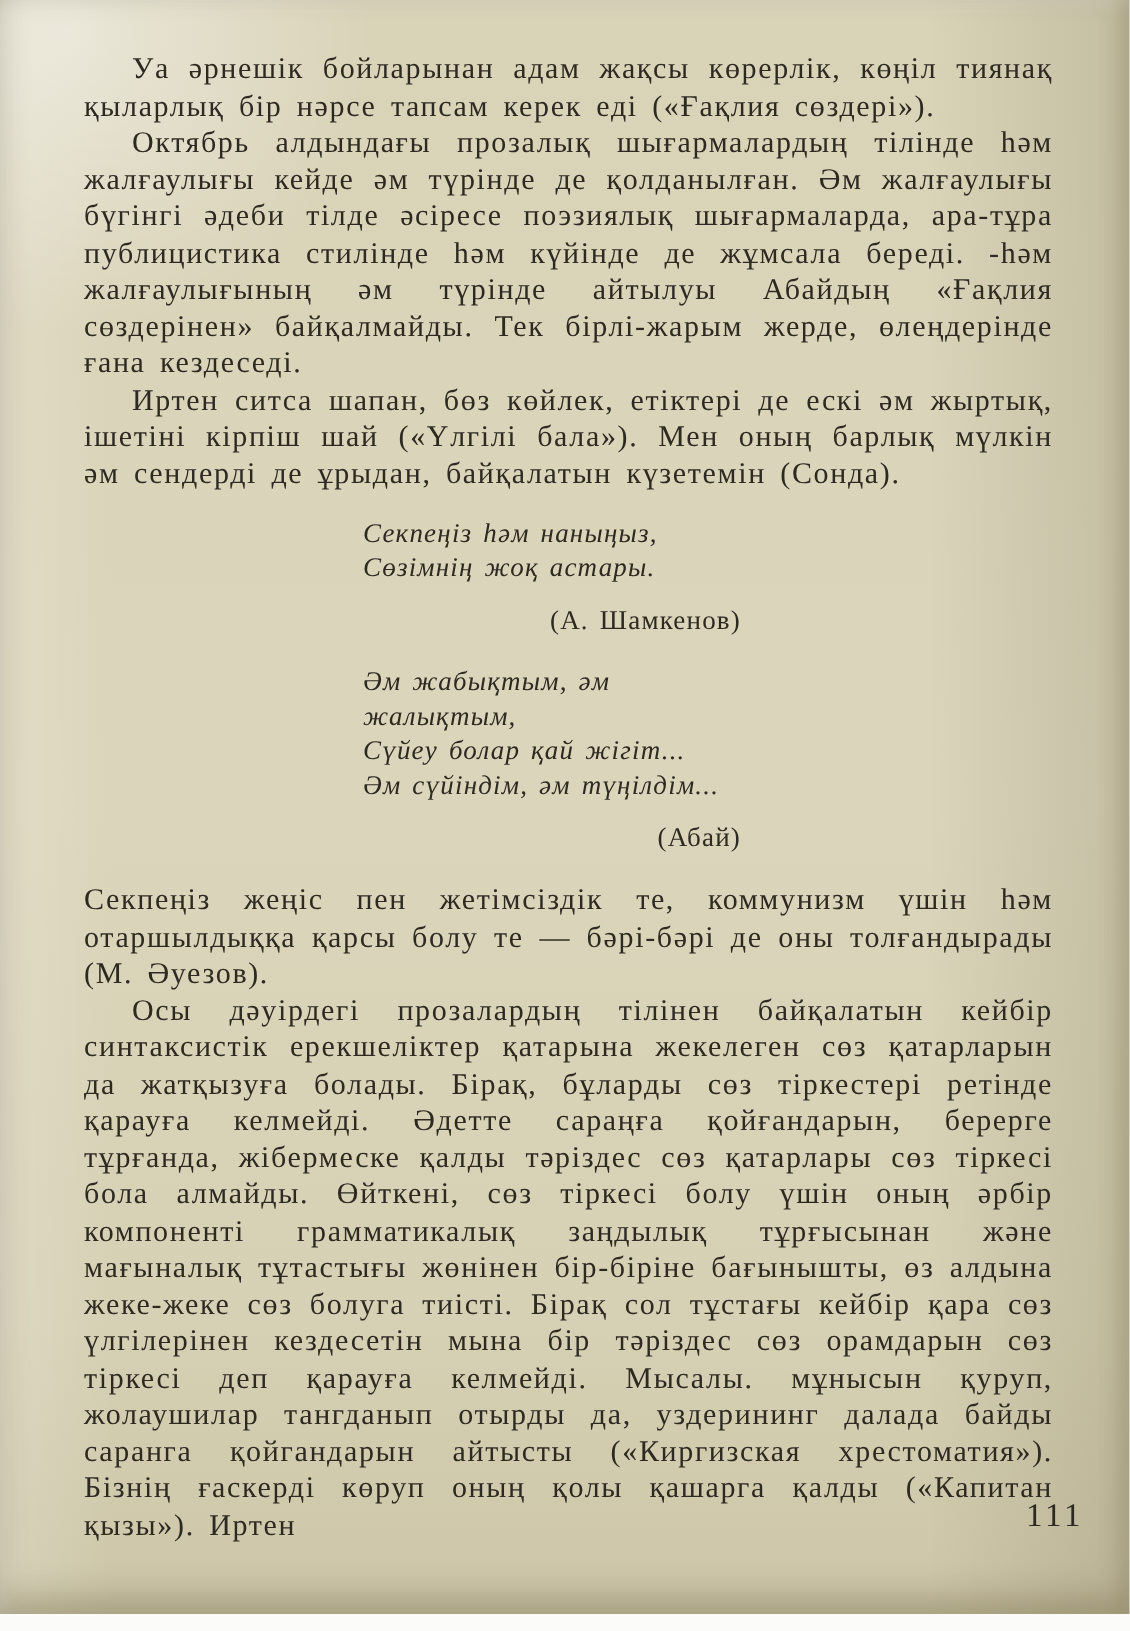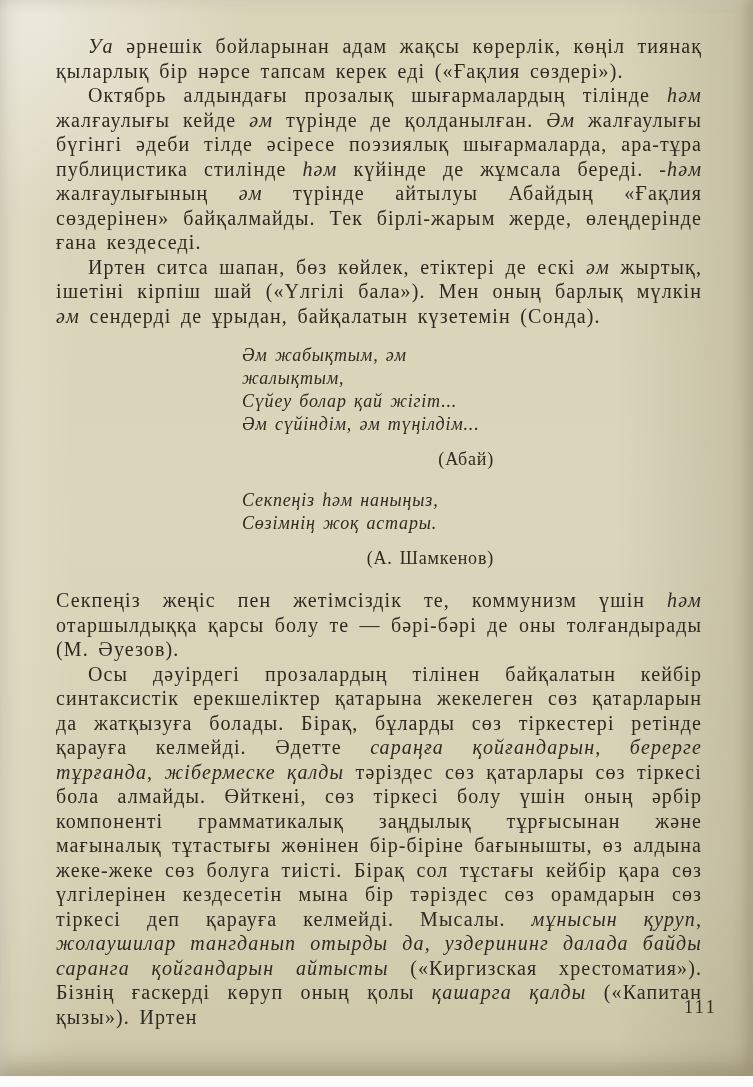--- a/index.html
+++ b/index.html
@@ -29,61 +29,61 @@
     width: 646px;
     color: #2e2a22;
     font-size: 20px;
     line-height: 24.5px;
     letter-spacing: 1.1px;
     word-spacing: 3.5px;
     text-align: justify;
   }
   .paragraph { text-align: justify; }
   .paragraph.indent { text-indent: 32px; }
-  .it { font-style: italic; }
+  .it { }
   .verse-block {
     margin: 16px 0 18px 186px;
     width: 252px;
     font-size: 18px;
     line-height: 23px;
     letter-spacing: 0.8px;
     word-spacing: 2px;
     text-align: left;
   }
   .verse-line { font-style: italic; }
   .verse-attribution {
     margin-top: 12px;
     text-align: right;
     font-style: normal;
   }
   .page-number {
     position: absolute;
     left: 684px; top: 997px;
     color: #2e2a22;
-    font-size: 18px;
+    font-size: 22px;
     letter-spacing: 2.5px;
   }
 </style>
 </head>
 <body>
 
 <div class="paper"></div>
 
 <div class="text-block" id="text-block" style="color: rgb(46, 42, 34);">
     <div class="paragraph indent"><span class="it">Уа</span><span> әрнешік бойларынан адам жақсы көрерлік, көңіл тиянақ қыларлық бір нәрсе тапсам керек еді («Ғақлия сөздері»).</span></div>
     <div class="paragraph indent"><span>Октябрь алдындағы прозалық шығармалардың тілінде </span><span class="it">һәм</span><span> жалғаулығы кейде </span><span class="it">әм</span><span> түрінде де қолданылған. </span><span class="it">Әм</span><span> жалғаулығы бүгінгі әдеби тілде әсіресе поэзиялық шығармаларда, ара-тұра публицистика стилінде </span><span class="it">һәм</span><span> күйінде де жұмсала береді. </span><span class="it">-һәм</span><span> жалғаулығының </span><span class="it">әм</span><span> түрінде айтылуы Абайдың «Ғақлия сөздерінен» байқалмайды. Тек бірлі-жарым жерде, өлеңдерінде ғана кездеседі.</span></div>
     <div class="paragraph indent"><span>Иртен ситса шапан, бөз көйлек, етіктері де ескі </span><span class="it">әм</span><span> жыртық, ішетіні кірпіш шай («Үлгілі бала»). Мен оның барлық мүлкін </span><span class="it">әм</span><span> сендерді де ұрыдан, байқалатын күзетемін (Сонда).</span></div>
     <div class="verse-block">
+      <div class="verse-line">Секпеңіз һәм наныңыз,</div>
+      <div class="verse-line">Сөзімнің жоқ астары.</div>
+      <div class="verse-attribution">(А. Шамкенов)</div>
+    </div>
+    <div class="verse-block">
       <div class="verse-line">Әм жабықтым, әм жалықтым,</div>
       <div class="verse-line">Сүйеу болар қай жігіт...</div>
       <div class="verse-line">Әм сүйіндім, әм түңілдім...</div>
       <div class="verse-attribution">(Абай)</div>
-    </div>
-    <div class="verse-block">
-      <div class="verse-line">Секпеңіз һәм наныңыз,</div>
-      <div class="verse-line">Сөзімнің жоқ астары.</div>
-      <div class="verse-attribution">(А. Шамкенов)</div>
     </div>
     <div class="paragraph"><span>Секпеңіз жеңіс пен жетімсіздік те, коммунизм үшін </span><span class="it">һәм</span><span> отаршылдыққа қарсы болу те — бәрі-бәрі де оны толғандырады (М. Әуезов).</span></div>
     <div class="paragraph indent"><span>Осы дәуірдегі прозалардың тілінен байқалатын кейбір синтаксистік ерекшеліктер қатарына жекелеген сөз қатарларын да жатқызуға болады. Бірақ, бұларды сөз тіркестері ретінде қарауға келмейді. Әдетте </span><span class="it">сараңға қойғандарын, берерге тұрғанда, жібермеске қалды</span><span> тәріздес сөз қатарлары сөз тіркесі бола алмайды. Өйткені, сөз тіркесі болу үшін оның әрбір компоненті грамматикалық заңдылық тұрғысынан және мағыналық тұтастығы жөнінен бір-біріне бағынышты, өз алдына жеке-жеке сөз болуга тиісті. Бірақ сол тұстағы кейбір қара сөз үлгілерінен кездесетін мына бір тәріздес сөз орамдарын сөз тіркесі деп қарауға келмейді. Мысалы. </span><span class="it">мұнысын қуруп, жолаушилар тангданып отырды да, уздерининг далада байды саранга қойгандарын айтысты</span><span> («Киргизская хрестоматия»). Бізнің ғаскерді көруп оның қолы </span><span class="it">қашарга қалды</span><span> («Капитан қызы»). Иртен</span></div>
   </div>
 
 <div class="page-number" style="color: rgb(46, 42, 34);">111</div>
 
 </body></html>

